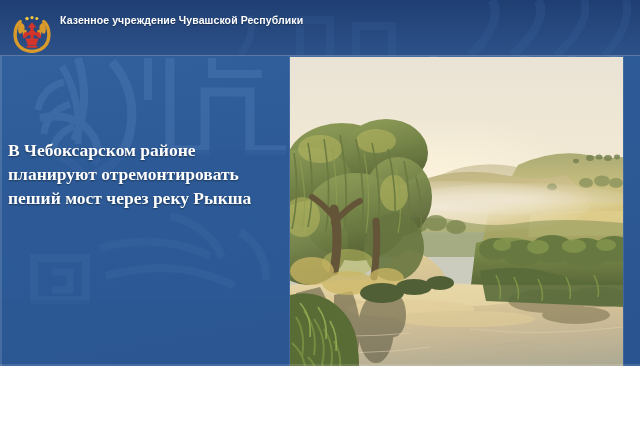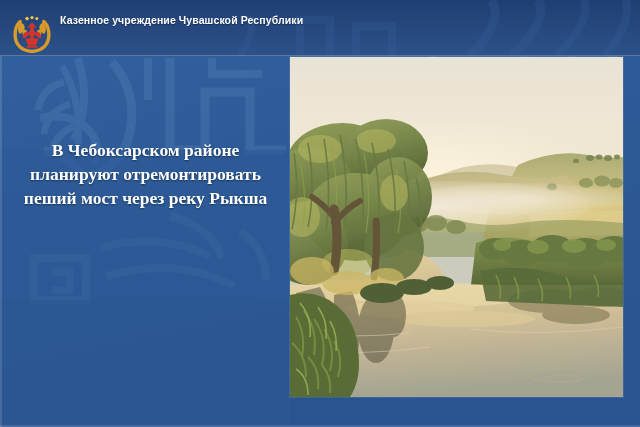--- a/index.html
+++ b/index.html
@@ -10,21 +10,21 @@
   body {
     width: 640px;
     height: 427px;
     font-family: "Liberation Sans", sans-serif;
     overflow: hidden;
   }
 
   #slide {
     position: relative;
     width: 640px;
-    height: 427px;
+    height: 366px;
     background: #a21caf;
     overflow: hidden;
   }
 
   
   .ornament-layer {
     position: absolute;
     inset: 0;
     overflow: hidden;
     pointer-events: none;
@@ -73,21 +73,20 @@
     white-space: nowrap;
     text-shadow: 0 1px 1px rgba(0,0,0,.35);
   }
 
   
   #headline {
     position: absolute;
     left: 8px;
     top: 138px;
     width: 275px;
-    text-align: center;
     color: #ffffff;
     font-family: "Liberation Serif", serif;
     font-weight: bold;
     font-size: 17.5px;
     line-height: 24px;
     text-shadow: 0 1px 2px rgba(0,0,0,.45);
   }
 
   
   #photo {

